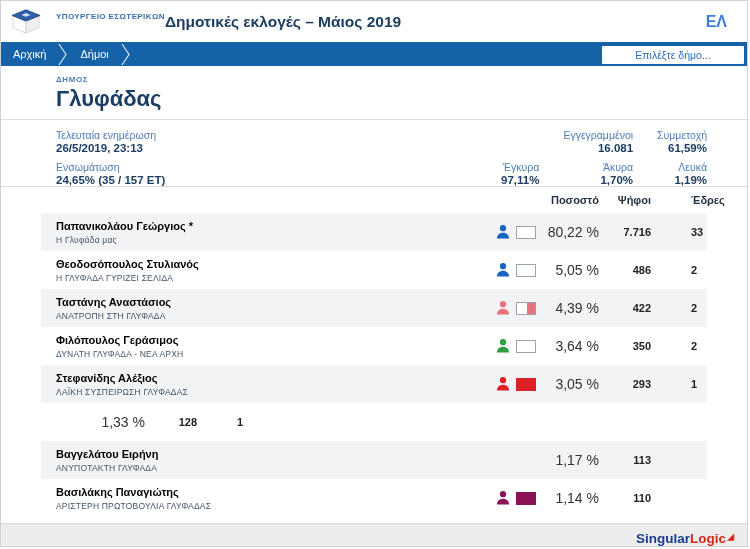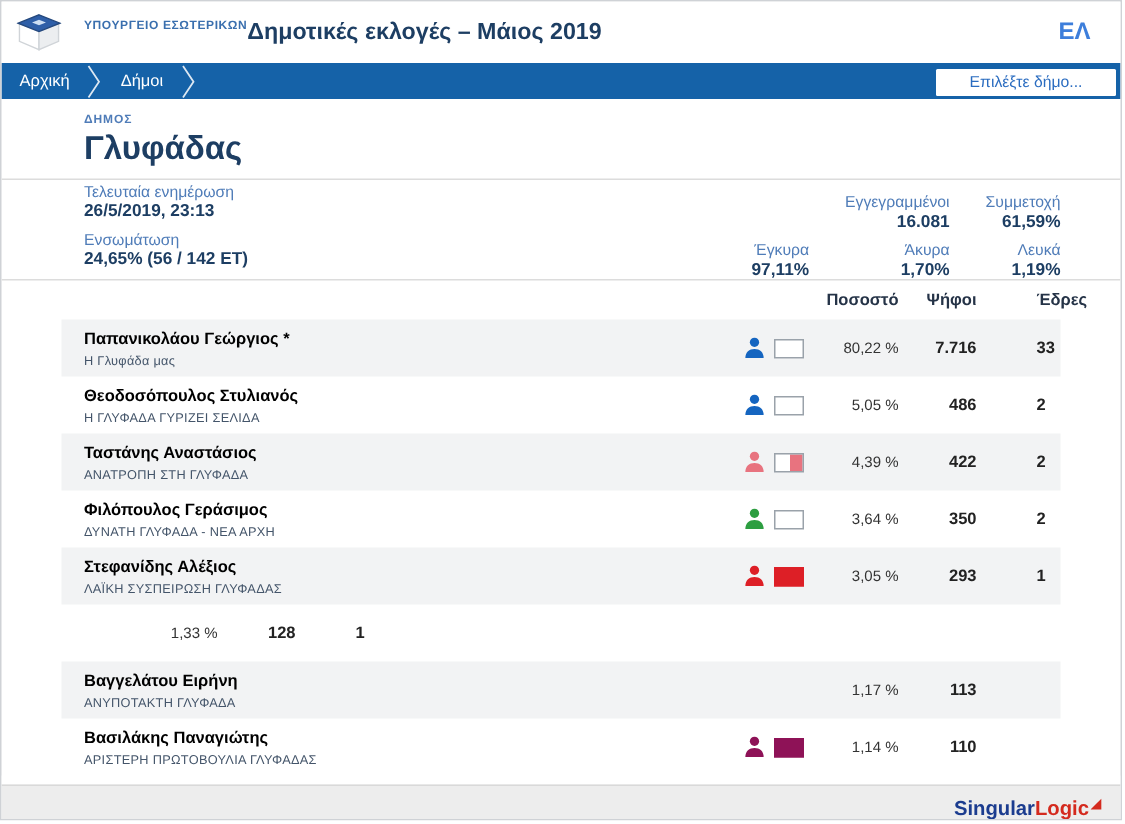--- a/index.html
+++ b/index.html
@@ -38,21 +38,21 @@
   .nav-bar {
     height: 24px; background: #1562a8;
     display: flex; align-items: center;
   }
   .crumb {
     color: #fff; font-size: 11px; padding: 0 12px; cursor: pointer; white-space: nowrap;
   }
   .crumb-sep { display: flex; align-items: center; height: 24px; }
   .nav-search { margin-left: auto; margin-right: 3px; }
   .nav-search input {
-    width: 120px; height: 18px;
+    width: 142px; height: 18px;
     border: none; border-radius: 1px;
     font-family: "Liberation Sans", sans-serif;
     font-size: 10.5px; color: #2a6cc0; text-align: center;
     outline: none;
   }
   .nav-search input::placeholder { color: #2a6cc0; opacity: 1; }
 
   
   .muni-section { height: 53px; padding: 9px 0 0 55px; }
   .muni-label {
@@ -60,21 +60,20 @@
     color: #4f7cb8; text-transform: uppercase;
   }
   .muni-name { font-size: 22px; font-weight: bold; color: #1d3e63; margin-top: 2px; }
 
   
   .stats-bar {
     height: 68px;
     border-top: 1px solid #dcdcdc; border-bottom: 1px solid #dcdcdc;
     display: flex; justify-content: space-between;
     padding: 9px 40px 0 55px;
-    align-items: flex-end;
   }
   .stat-label { font-size: 10.5px; color: #4f7cb8; }
   .stat-value { font-size: 11.5px; font-weight: bold; color: #1d3e63; margin-top: 1px; }
   .stats-left .stat-group { margin-bottom: 7px; }
   .stats-right {
     display: grid;
     grid-template-columns: auto auto auto;
     column-gap: 24px; row-gap: 7px;
     justify-items: end; align-content: start;
   }
@@ -91,21 +90,21 @@
 
   .table-wrap { margin: 0 40px; }
   .table-header { height: 26px; display: flex; align-items: center; }
   .table-header .hcell {
     font-size: 11px; font-weight: bold; color: #253347;
   }
   .row { height: 38px; display: flex; align-items: center; }
   .rows .row:nth-child(odd) { background: #f2f3f4; }
   .row-name { font-size: 11px; font-weight: bold; color: #000000; padding-left: 15px; }
   .row-party { font-size: 8.5px; color: #44556a; letter-spacing: .2px; padding-left: 15px; margin-top: 3px; }
-  .pct-cell  { font-size: 10px; color: #333; }
+  .pct-cell  { font-size: 14px; color: #333; }
   .votes-cell{ font-size: 11px; font-weight: bold; color: #222; }
   .seats-cell{ font-size: 11px; font-weight: bold; color: #222; }
 
   .person-icon { display: inline-flex; width: 16px; height: 16px; }
   .box-icon {
     display: inline-block; width: 20px; height: 13px;
     border: 1px solid #9aa2aa; background: #fff;
   }
 
   
@@ -165,21 +164,21 @@
   </div>
 
   <div class="stats-bar">
     <div class="stats-left">
       <div class="stat-group">
         <div class="stat-label">Τελευταία ενημέρωση</div>
         <div class="stat-value">26/5/2019, 23:13</div>
       </div>
       <div class="stat-group">
         <div class="stat-label">Ενσωμάτωση</div>
-        <div class="stat-value">24,65% (56 / 142 ΕΤ)</div>
+        <div class="stat-value">24,65% (35 / 157 ΕΤ)</div>
       </div>
     </div>
     <div class="stats-right">
       <div></div>
       <div class="stat-group">
         <div class="stat-label">Εγγεγραμμένοι</div>
         <div class="stat-value">16.081</div>
       </div>
       <div class="stat-group">
         <div class="stat-label">Συμμετοχή</div>

